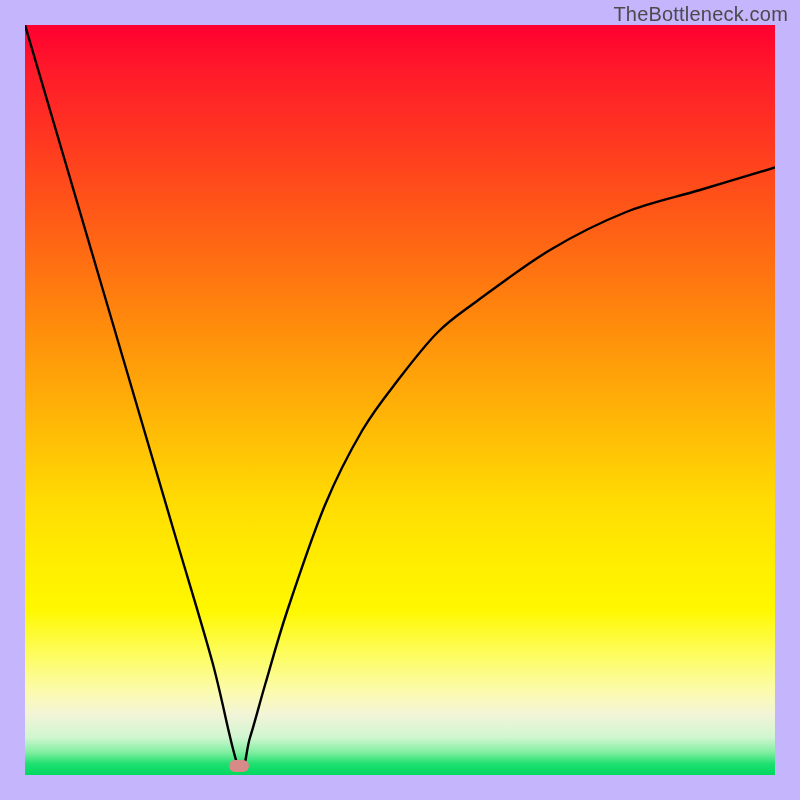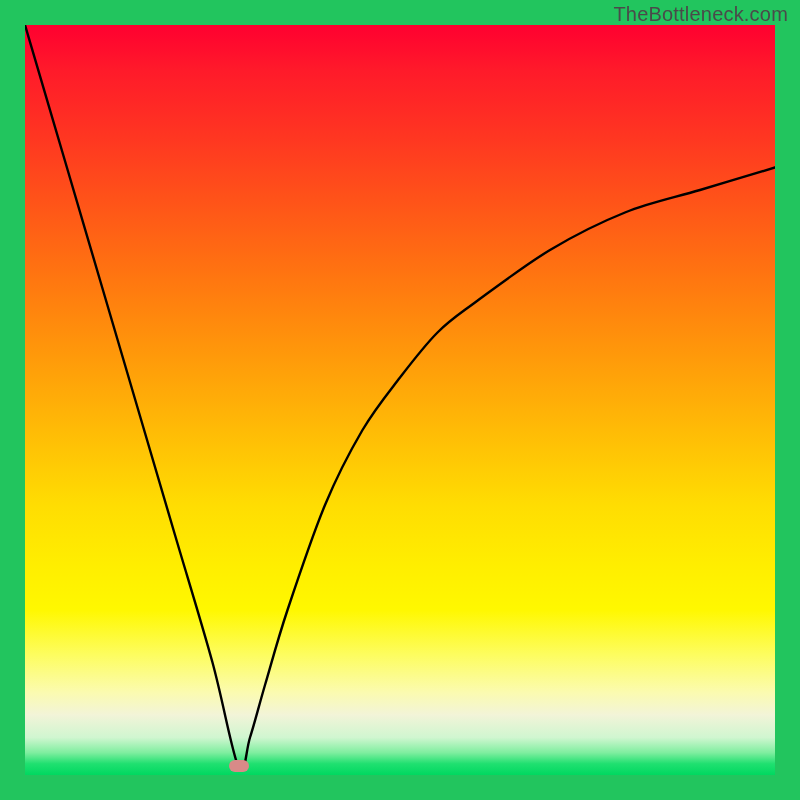--- a/index.html
+++ b/index.html
@@ -8,21 +8,21 @@
     width: 800px;
     height: 800px;
     overflow: hidden;
     background: #000;
     font-family: Arial, Helvetica, sans-serif;
   }
   .frame {
     position: relative;
     width: 800px;
     height: 800px;
-    background: #22c55e;
+    background: #c4b5fd;
   }
   .plot {
     position: absolute;
     left: 25px;
     top: 25px;
     width: 750px;
     height: 750px;
     background: linear-gradient(to bottom,
       #ff0030 0%,
       #ff1a2a 6%,

